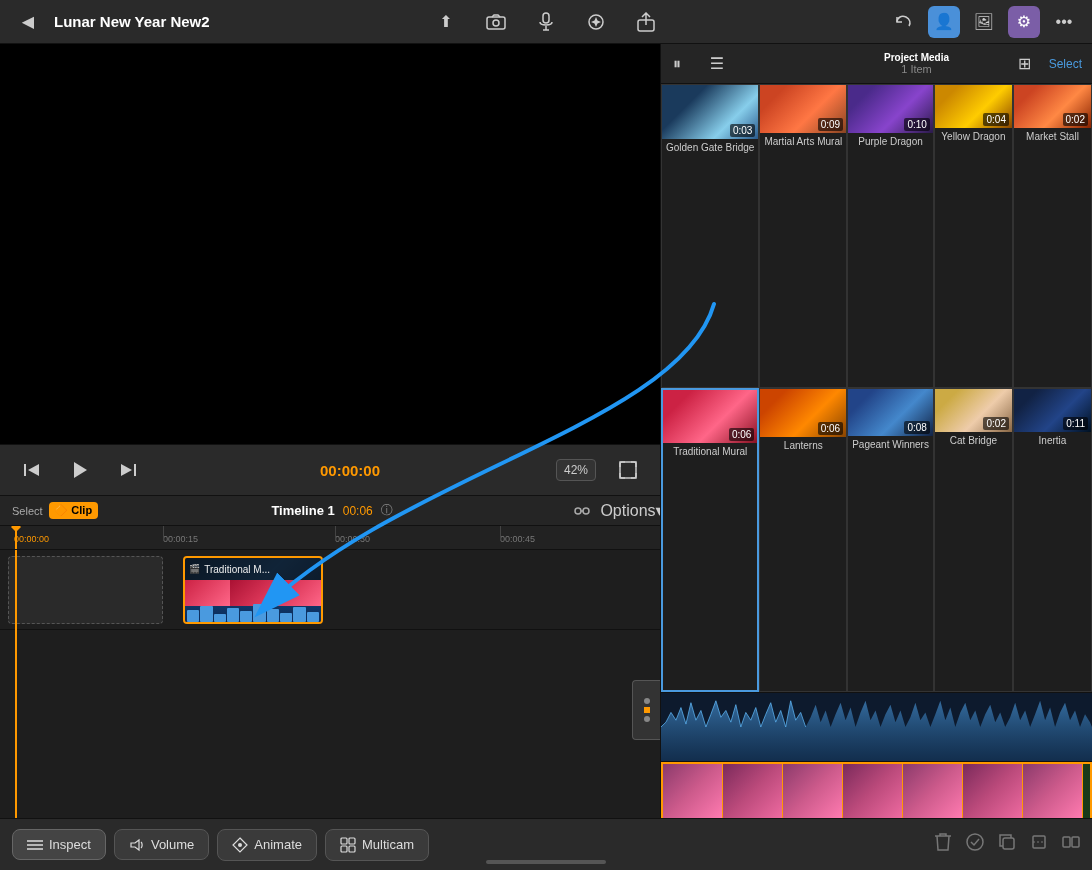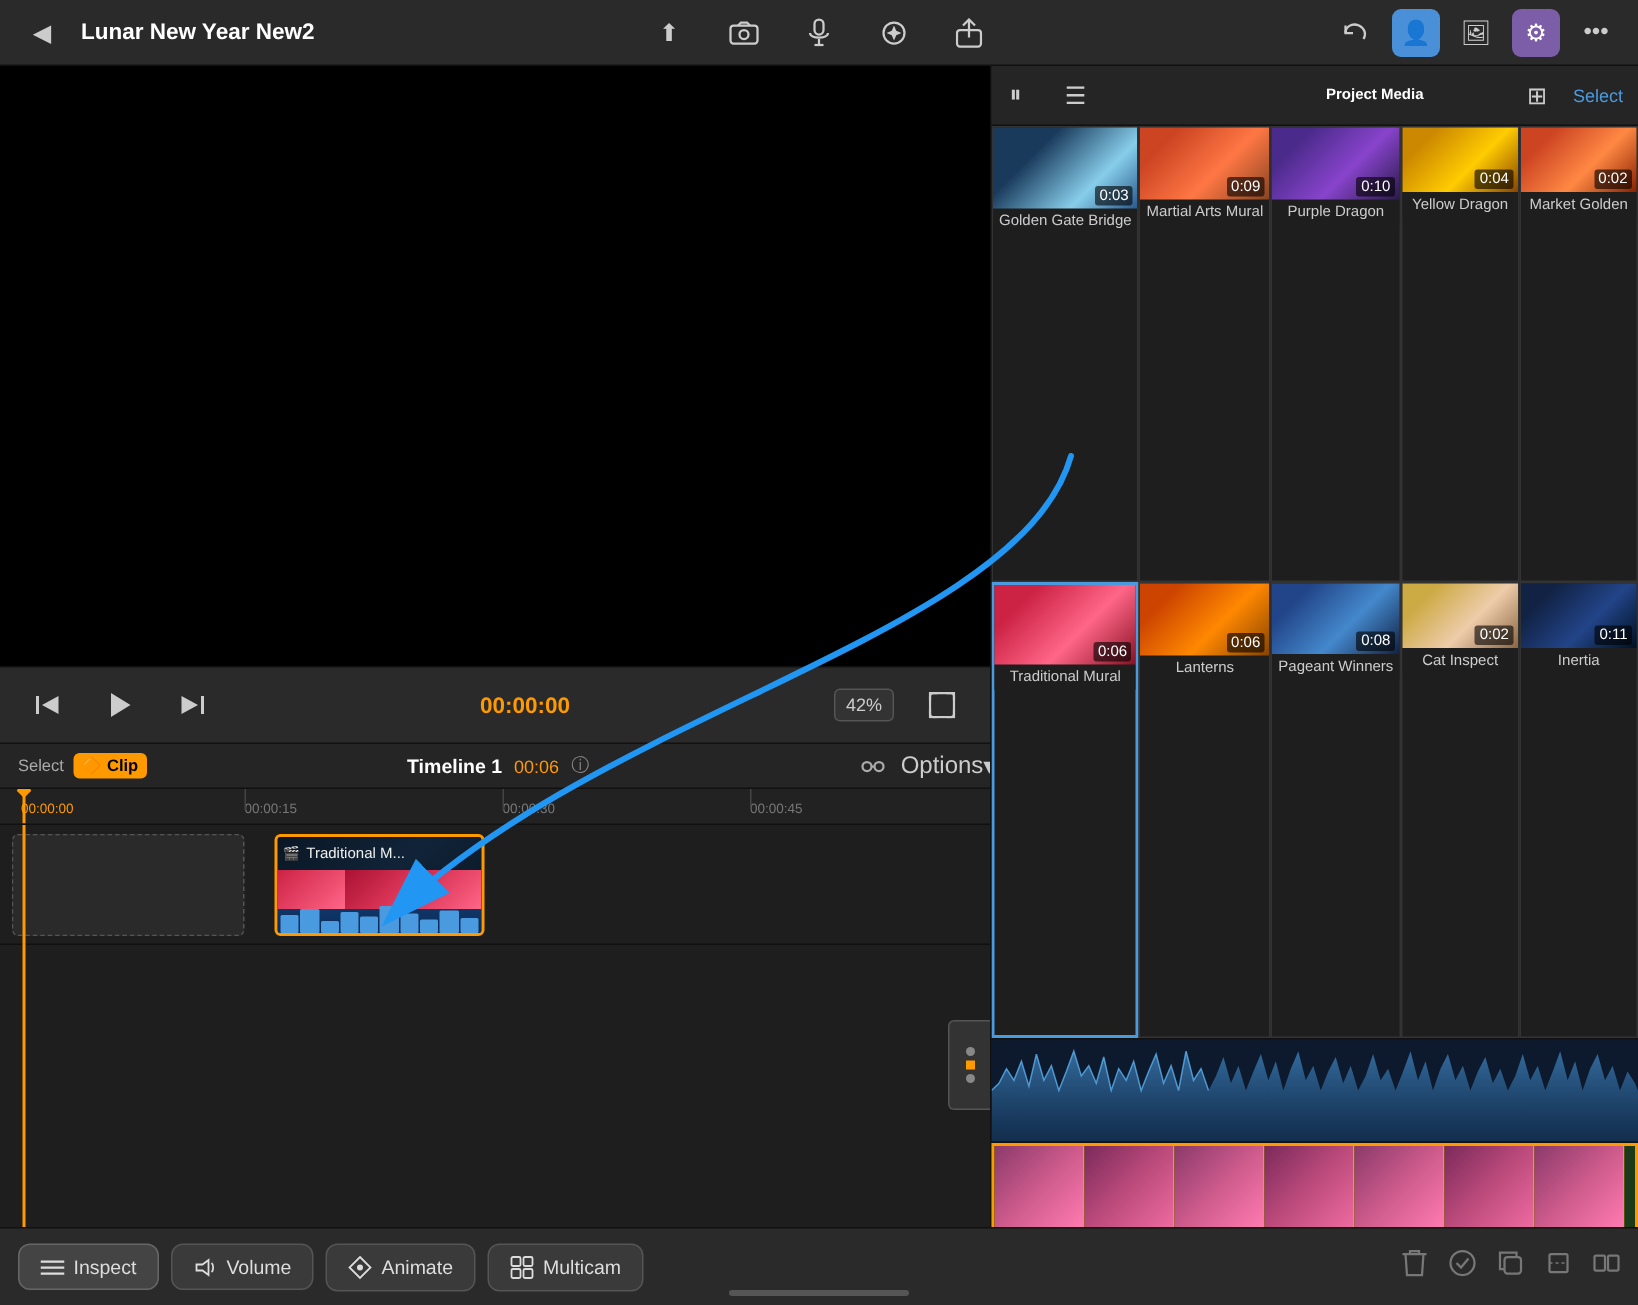--- a/index.html
+++ b/index.html
@@ -594,20 +594,21 @@
     </div>
   </div>
 
   <div class="right-panel">
 
     <div class="media-header">
       <button class="icon-btn">⏸</button>
       <button class="icon-btn">☰</button>
       <div style="flex:1;text-align:center;">
         <div style="font-size:10px;font-weight:600;color:#fff;">Project Media</div>
+        <div style="font-size:11px;color:#888;">1 Item</div>
       </div>
       <div class="media-header-right">
         <button class="icon-btn">⊞</button>
         <button class="select-btn">Select</button>
       </div>
     </div>
 
     <div class="media-grid">
 
       <div class="media-item">
@@ -631,21 +632,21 @@
       <div class="media-item">
         <div class="media-thumb thumb-yellow-dragon">
           <span class="media-duration">0:04</span>
         </div>
         <div class="media-label">Yellow Dragon</div>
       </div>
       <div class="media-item">
         <div class="media-thumb thumb-market-stall">
           <span class="media-duration">0:02</span>
         </div>
-        <div class="media-label">Market Golden</div>
+        <div class="media-label">Market Stall</div>
       </div>
 
       <div class="media-item selected">
         <div class="media-thumb thumb-trad-mural">
           <span class="media-duration">0:06</span>
         </div>
         <div class="media-label">Traditional Mural</div>
       </div>
       <div class="media-item">
         <div class="media-thumb thumb-lanterns">
@@ -656,21 +657,21 @@
       <div class="media-item">
         <div class="media-thumb thumb-pageant">
           <span class="media-duration">0:08</span>
         </div>
         <div class="media-label">Pageant Winners</div>
       </div>
       <div class="media-item">
         <div class="media-thumb thumb-cat">
           <span class="media-duration">0:02</span>
         </div>
-        <div class="media-label">Cat Inspect</div>
+        <div class="media-label">Cat Bridge</div>
       </div>
       <div class="media-item">
         <div class="media-thumb thumb-inertia">
           <span class="media-duration">0:11</span>
         </div>
         <div class="media-label">Inertia</div>
       </div>
     </div>
 
     <div class="audio-strip">

